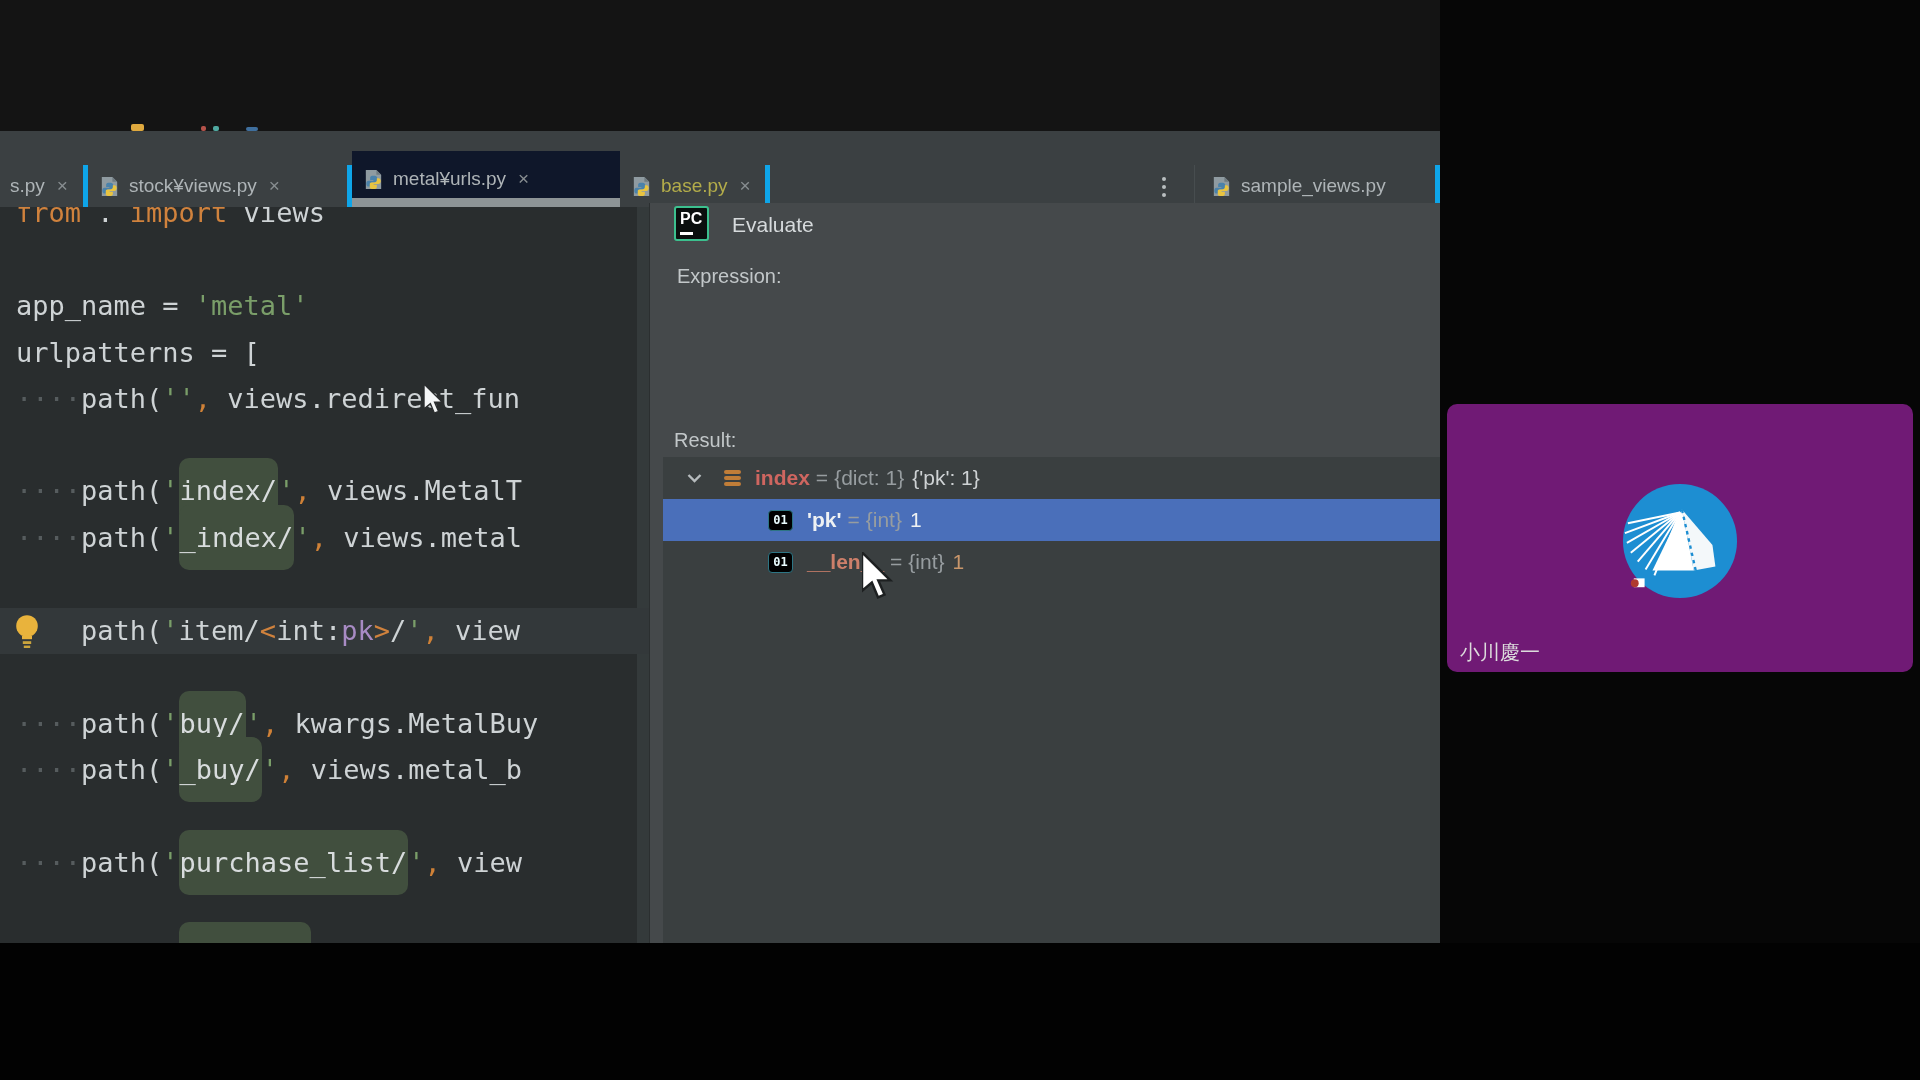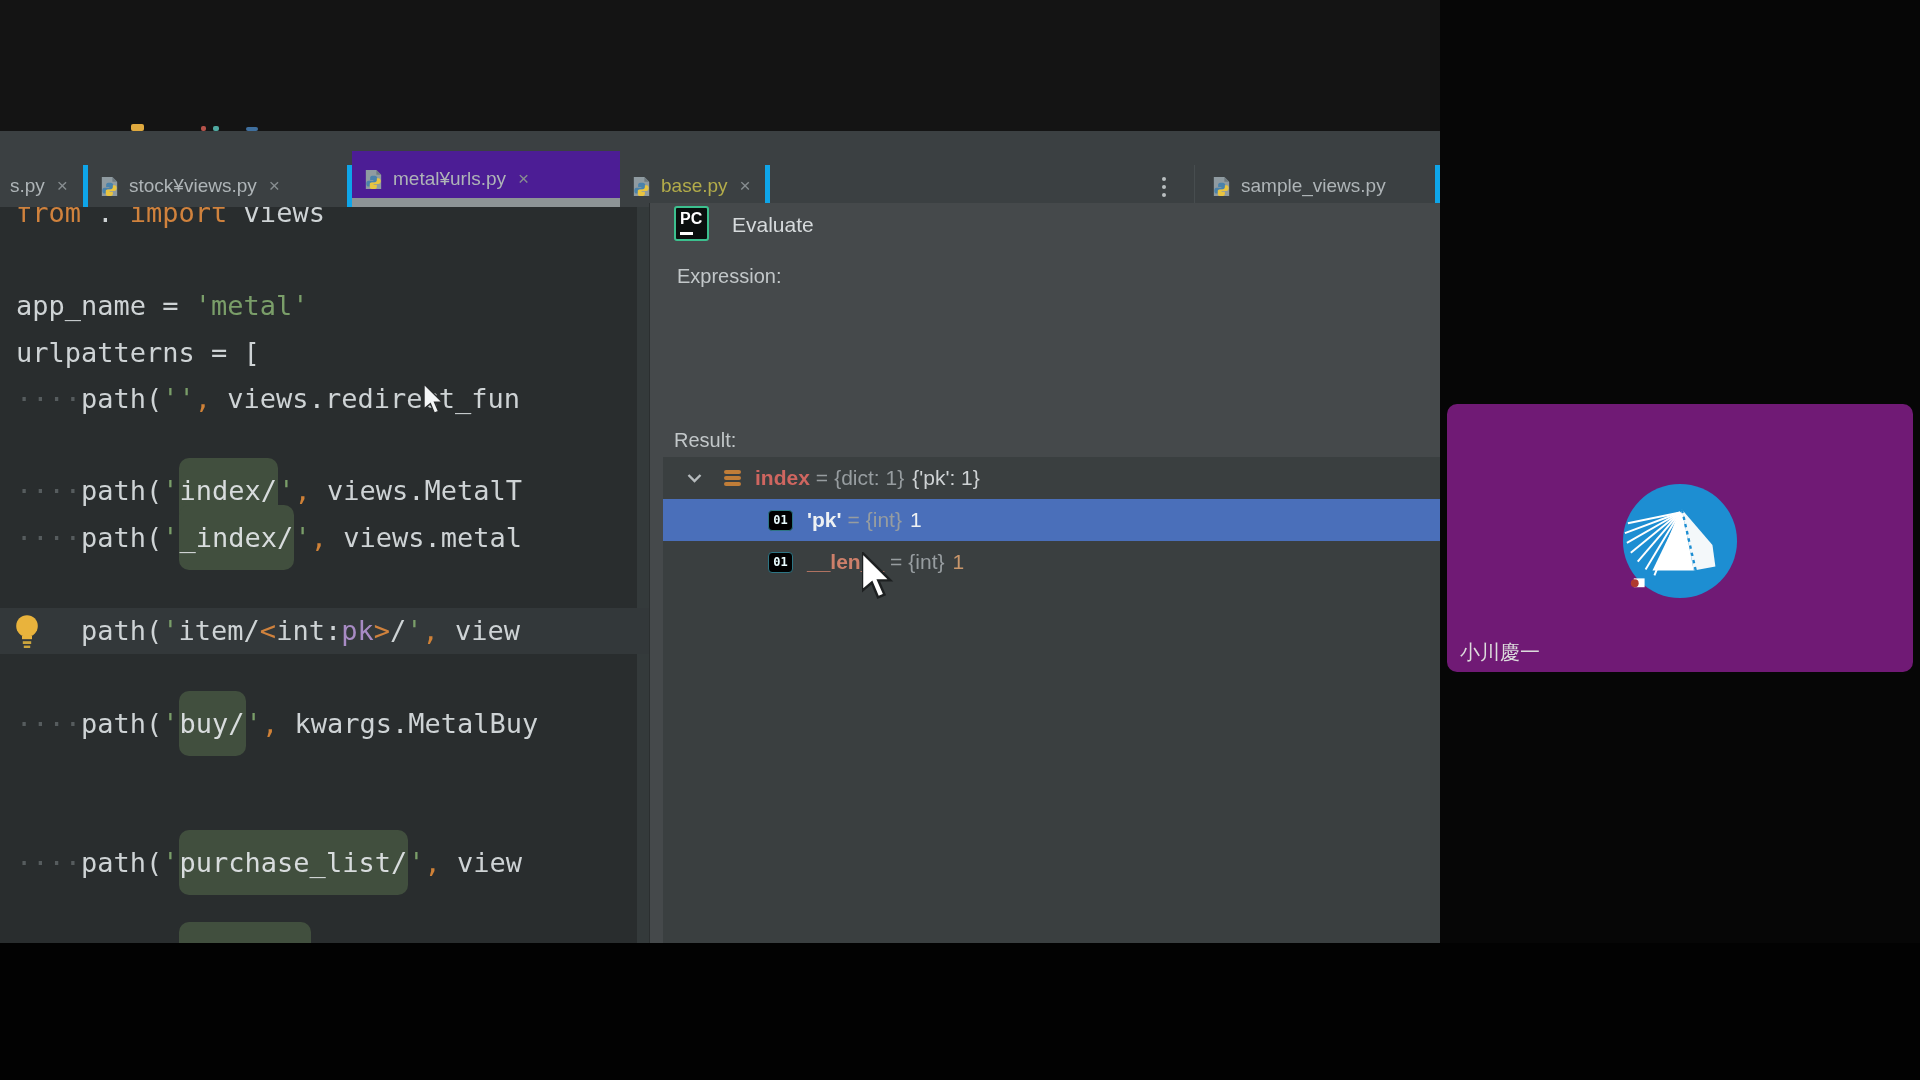--- a/index.html
+++ b/index.html
@@ -9,21 +9,21 @@
 
   
   #top-bar    { left:0; top:0; width:1440px; height:131px; background:#141414; z-index:5; }
   #bottom-bar { left:0; top:943px; width:1920px; height:137px; background:#020202; z-index:50; }
   .speck { position:absolute; border-radius:2px; }
 
   
   #tab-bar { left:0; top:131px; width:1440px; height:76px; background:#3b4042; overflow:hidden; z-index:6; }
   .tab { position:absolute; bottom:0; height:42px; display:flex; align-items:center; gap:8px;
          padding:0 10px; color:#aeb4b7; font-size:19px; border-right:5px solid #0ea5e9; cursor:default; }
-  .tab.active { height:56px; background:#4c1d95; border-right:none; }
+  .tab.active { height:56px; background:#0f172a; border-right:none; }
   .tab.active .underline { position:absolute; left:0; right:0; bottom:0; height:9px; background:#8d9496; }
   .tab .close { color:#878d90; font-size:19px; margin-left:4px; }
   .tab.modified { color:#b3ac4a; }
   .pyicon { width:23px; height:23px; flex:0 0 auto; }
   #tab-overflow { position:absolute; right:0; }
   .kebab { display:flex; flex-direction:column; gap:4px; }
   .kebab i { width:4px; height:4px; border-radius:50%; background:#b9bec0; }
   .tab-divider { position:absolute; bottom:0; height:42px; width:1px; background:#474d4f; }
 
   
@@ -157,20 +157,21 @@
     <div class="code-line" style="top: 261px;"><span class="c-ws">····</span><span class="c-pl">path(</span><span class="c-str">'</span><span class="c-hl">index/</span><span class="c-str">'</span><span class="c-comma">,</span><span class="c-pl"> views.MetalT</span></div>
     <div class="code-line" style="top: 308px;"><span class="c-ws">····</span><span class="c-pl">path(</span><span class="c-str">'</span><span class="c-hl">_index/</span><span class="c-str">'</span><span class="c-comma">,</span><span class="c-pl"> views.metal</span></div>
     <div class="code-line" style="top: 401px;"><span class="c-pl">    </span><span class="c-pl">path(</span><span class="c-str">'</span><span class="c-pl">item/</span><span class="c-angle">&lt;</span><span class="c-pl">int</span><span class="c-pl">:</span><span class="c-param">pk</span><span class="c-angle">&gt;</span><span class="c-pl">/</span><span class="c-str">'</span><span class="c-comma">,</span><span class="c-pl"> view</span></div>
     <div class="abs" style="left: 12px; top: 407px; position: absolute;"><svg width="30" height="36" viewBox="0 0 15 18">
       <circle cx="7.5" cy="6" r="5.4" fill="#e9b33c"></circle>
       <path d="M5 11 h5 v1.6 h-5 z" fill="#e9b33c"></path>
       <rect x="5.4" y="13.6" width="4.2" height="1.4" fill="#caa43c"></rect>
       <rect x="5.9" y="15.8" width="3.2" height="1.2" fill="#caa43c"></rect>
     </svg></div>
     <div class="code-line" style="top: 494px;"><span class="c-ws">····</span><span class="c-pl">path(</span><span class="c-str">'</span><span class="c-hl">buy/</span><span class="c-str">'</span><span class="c-comma">,</span><span class="c-pl"> kwargs.MetalBuy</span></div>
+    <div class="code-line" style="top: 540px;"><span class="c-ws">····</span><span class="c-pl">path(</span><span class="c-str">'</span><span class="c-hl">_buy/</span><span class="c-str">'</span><span class="c-comma">,</span><span class="c-pl"> views.metal_b</span></div>
     <div class="code-line" style="top: 633px;"><span class="c-ws">····</span><span class="c-pl">path(</span><span class="c-str">'</span><span class="c-hl">purchase_list/</span><span class="c-str">'</span><span class="c-comma">,</span><span class="c-pl"> view</span></div>
     <div class="code-line" style="top: 725px;"><span class="c-ws">····</span><span class="c-pl">path(</span><span class="c-str">'</span><span class="c-hl">        </span><span class="c-str">'</span><span class="c-comma">,</span><span class="c-pl"> views.Me</span></div>
   </div>
 
 <svg class="cursor-svg" style="left:424px; top:384px;" width="26" height="32" viewBox="0 0 13 16">
   <polygon points="0,0 0,12.5 3.2,9.8 5.2,14.6 7.3,13.7 5.3,9.1 9.2,9.1" fill="#f4f6f7" stroke="#2a2d2e" stroke-width="0.7"></polygon>
 </svg>
 
 <div id="dialog" class="abs">
   <div id="pc-icon">

